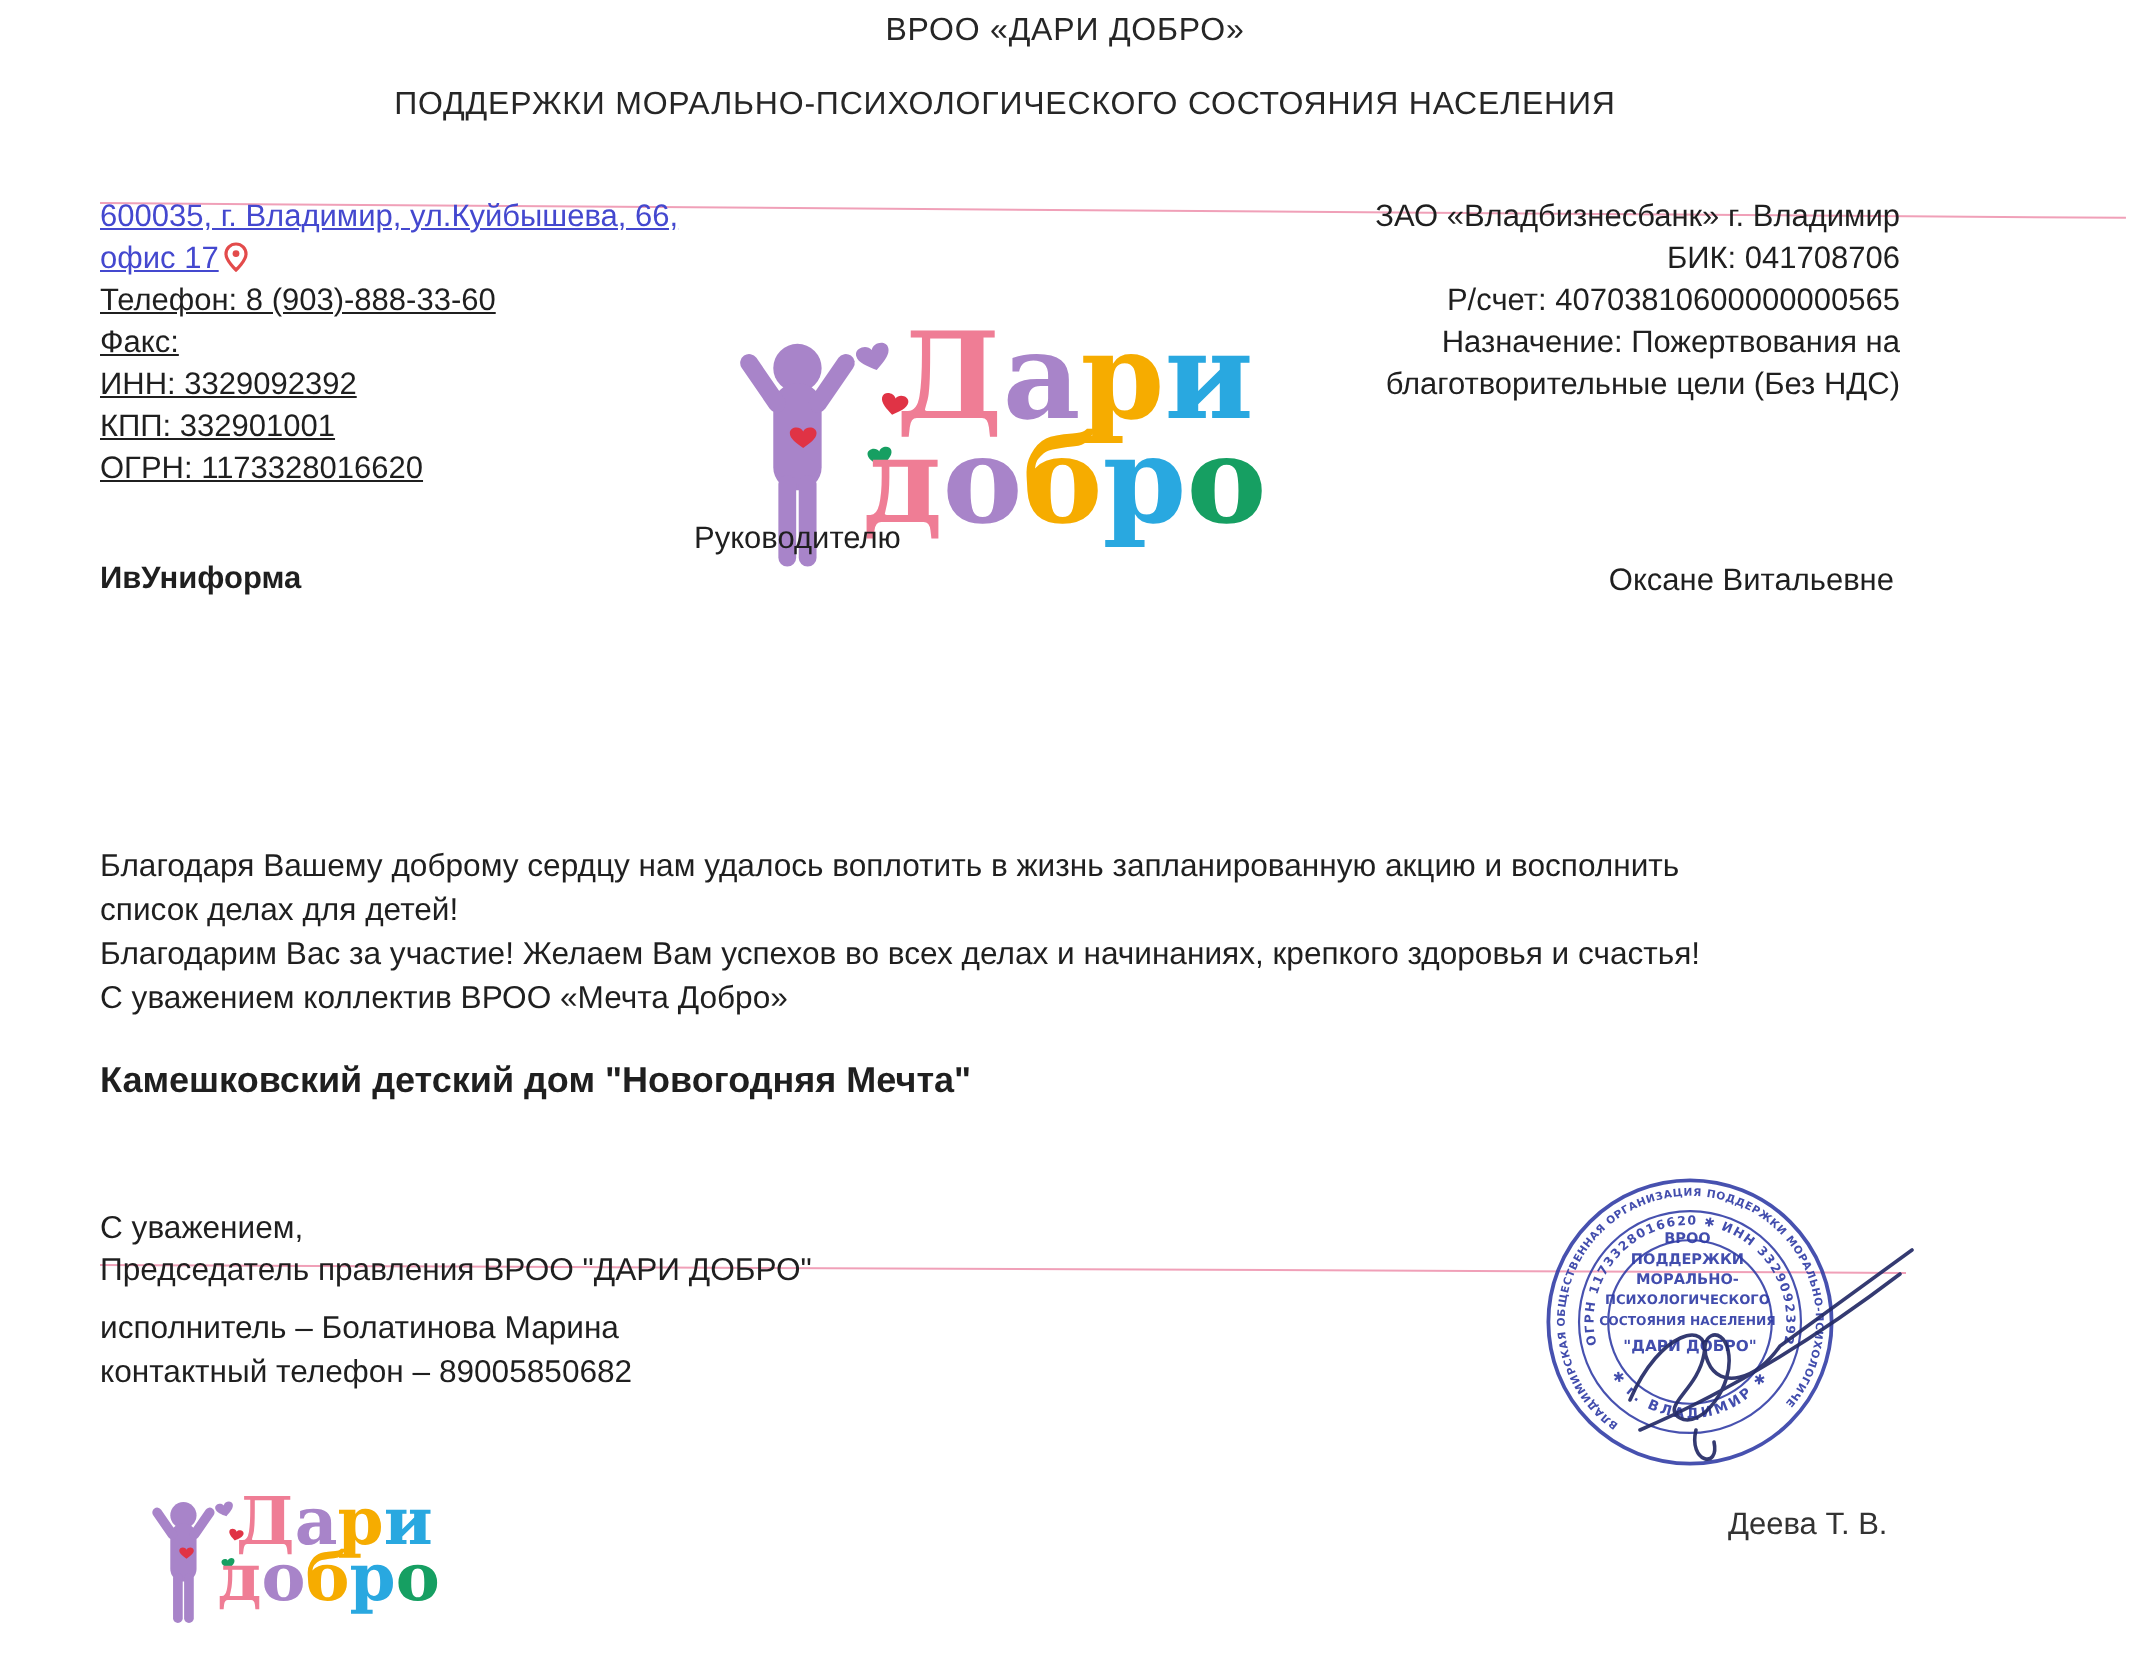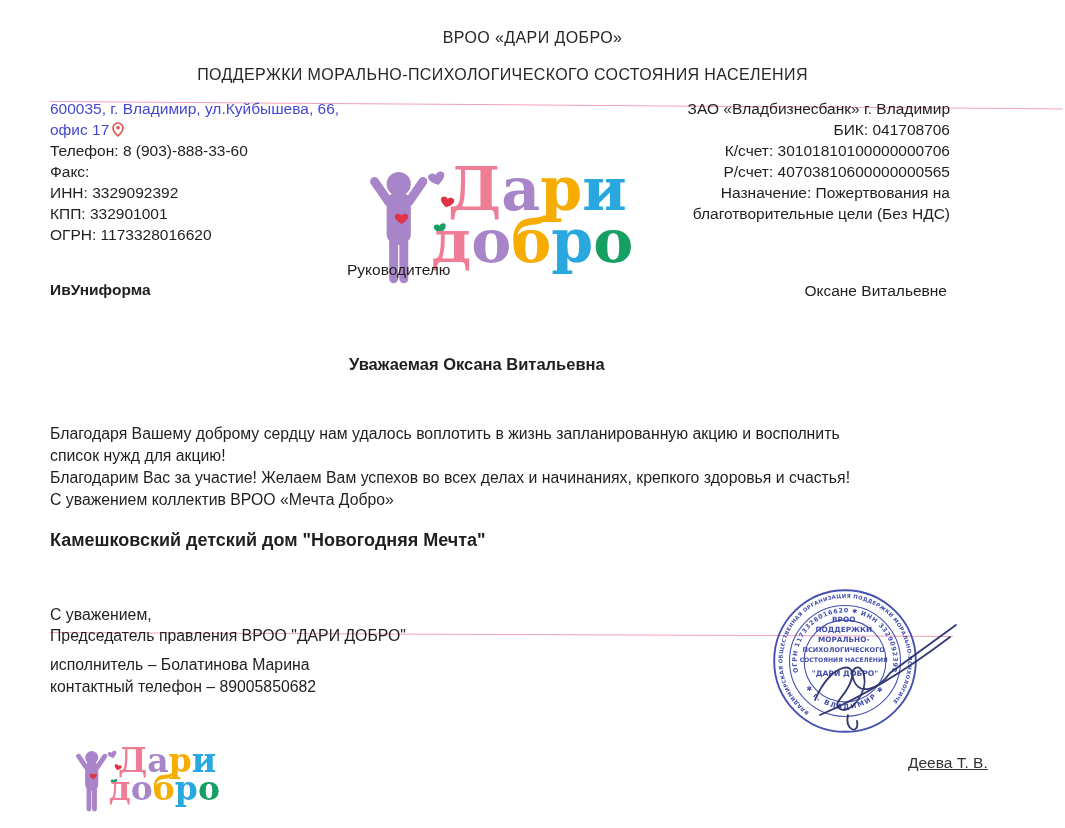--- a/index.html
+++ b/index.html
@@ -1,39 +1,39 @@
 <!DOCTYPE html>
 <html><head>
 <meta charset="utf-8">
 <style>
   html,body{margin:0;padding:0;background:#fff;}
   .page{
     position:relative;width:1065px;height:828px;background:#ffffff;overflow:hidden;
     font-family:"Liberation Sans",sans-serif;color:#1f1f1f;font-size:15.5px;
   }
   .abs{position:absolute;white-space:nowrap;}
-  .title{position:absolute;text-align:center;font-size:16px;letter-spacing:.4px;color:#262626;margin-top:22px;}
+  .title{position:absolute;text-align:center;font-size:16px;letter-spacing:.4px;color:#262626;}
   .t1{left:0;width:1065px;top:7px;}
   .t2{left:0;width:1005px;top:44px;}
   .hline{position:absolute;height:1px;background:#f0a0b8;transform-origin:left center;z-index:0;}
   .top-line{left:50px;top:101px;width:1013px;transform:rotate(0.42deg);}
   .strike-line{left:50px;top:632px;width:903px;transform:rotate(0.25deg);}
   .leftcol{left:50px;top:98px;line-height:21px;}
-  .leftcol div{white-space:nowrap;}
+  .leftcol div{white-space:nowrap;text-decoration:underline;}
   .addr{color:#4448cf;}
   .addr .pin{vertical-align:-2px;margin-left:3px;}
   .rightcol{right:115px;top:98px;line-height:21px;text-align:right;margin-left:21px;}
   .rightcol div{white-space:nowrap;}
   .greeting{left:349px;top:355px;font-size:16.5px;font-weight:bold;}
   .bodytext{left:50px;top:423px;line-height:22px;font-size:15.8px;}
   .bodytext div{white-space:nowrap;}
   .heading{left:50px;top:530px;font-size:18px;font-weight:bold;}
   .signblock{left:50px;top:604px;line-height:21px;font-size:15.8px;z-index:1;}
   .execblock{left:50px;top:654px;line-height:22px;font-size:15.8px;}
-  .deeva{left:908px;top:754px;font-size:15.5px;color:#333;text-decoration:underline;}
+  .deeva{left:864px;top:754px;font-size:15.5px;color:#333;}
   
   .logo{position:absolute;display:flex;align-items:flex-start;z-index:1;}
   .ltxt{font-family:"DejaVu Serif","Liberation Serif",serif;font-weight:bold;}
   .ltxt div{white-space:nowrap;}
   .logo-big{left:368px;top:170px;}
   .logo-big .fig{width:92px;height:140px;}
   .logo-big .ltxt{font-size:60px;line-height:.86;margin-left:-12px;margin-top:-6px;}
   .logo-big .l2{margin-left:-0.28em;}
   .logo-small{left:75px;top:750px;}
   .logo-small .fig{width:50px;height:76px;}
@@ -70,21 +70,20 @@
     <div>Телефон: 8 (903)-888-33-60</div>
     <div>Факс:</div>
     <div>ИНН: 3329092392</div>
     <div>КПП: 332901001</div>
     <div>ОГРН: 1173328016620</div>
   </div>
 
   <div class="abs rightcol">
     <div>ЗАО «Владбизнесбанк» г. Владимир</div>
     <div>БИК: 041708706</div>
-    <div>К/счет: 30101810100000000706</div>
     <div>Р/счет: 40703810600000000565</div>
     <div>Назначение: Пожертвования на</div>
     <div>благотворительные цели (Без НДС)</div>
   </div>
 
   <div class="logo logo-big">
     <svg class="fig" viewBox="0 0 72 110">
       <g fill="#a884c9">
         <circle cx="24" cy="11" r="9.5"></circle>
         <rect x="14.5" y="17" width="19" height="42" rx="9"></rect>
@@ -105,25 +104,24 @@
     <div class="ltxt">
       <div class="l1"><span style="color: rgb(239, 125, 149);">Д</span><span style="color: rgb(168, 132, 201);">а</span><span style="color: rgb(246, 172, 0);">р</span><span style="color: rgb(41, 168, 224);">и</span></div>
       <div class="l2"><span style="color: rgb(239, 125, 149);">д</span><span style="color: rgb(168, 132, 201);">о</span><span style="color: rgb(246, 172, 0);">б</span><span style="color: rgb(41, 168, 224);">р</span><span style="color: rgb(22, 159, 98);">о</span></div>
     </div>
   </div>
 
   <div class="abs rukov">Руководителю</div>
   <div class="abs ivuni">ИвУниформа</div>
   <div class="abs oksane">Оксане Витальевне</div>
 
-  <div class="abs greeting">Уважаемая Оксана Витальевна</div>
 
   <div class="abs bodytext">
     <div>Благодаря Вашему доброму сердцу нам удалось воплотить в жизнь запланированную акцию и восполнить</div>
-    <div>список нужд для акцию!</div>
+    <div>список делах для детей!</div>
     <div>Благодарим Вас за участие! Желаем Вам успехов во всех делах и начинаниях, крепкого здоровья и счастья!</div>
     <div>С уважением коллектив ВРОО «Мечта Добро»</div>
   </div>
 
   <div class="abs heading">Камешковский детский дом "Новогодняя Мечта"</div>
 
   <div class="abs signblock">
     <div>С уважением,</div>
     <div>Председатель правления ВРОО "ДАРИ ДОБРО"</div>
   </div>

